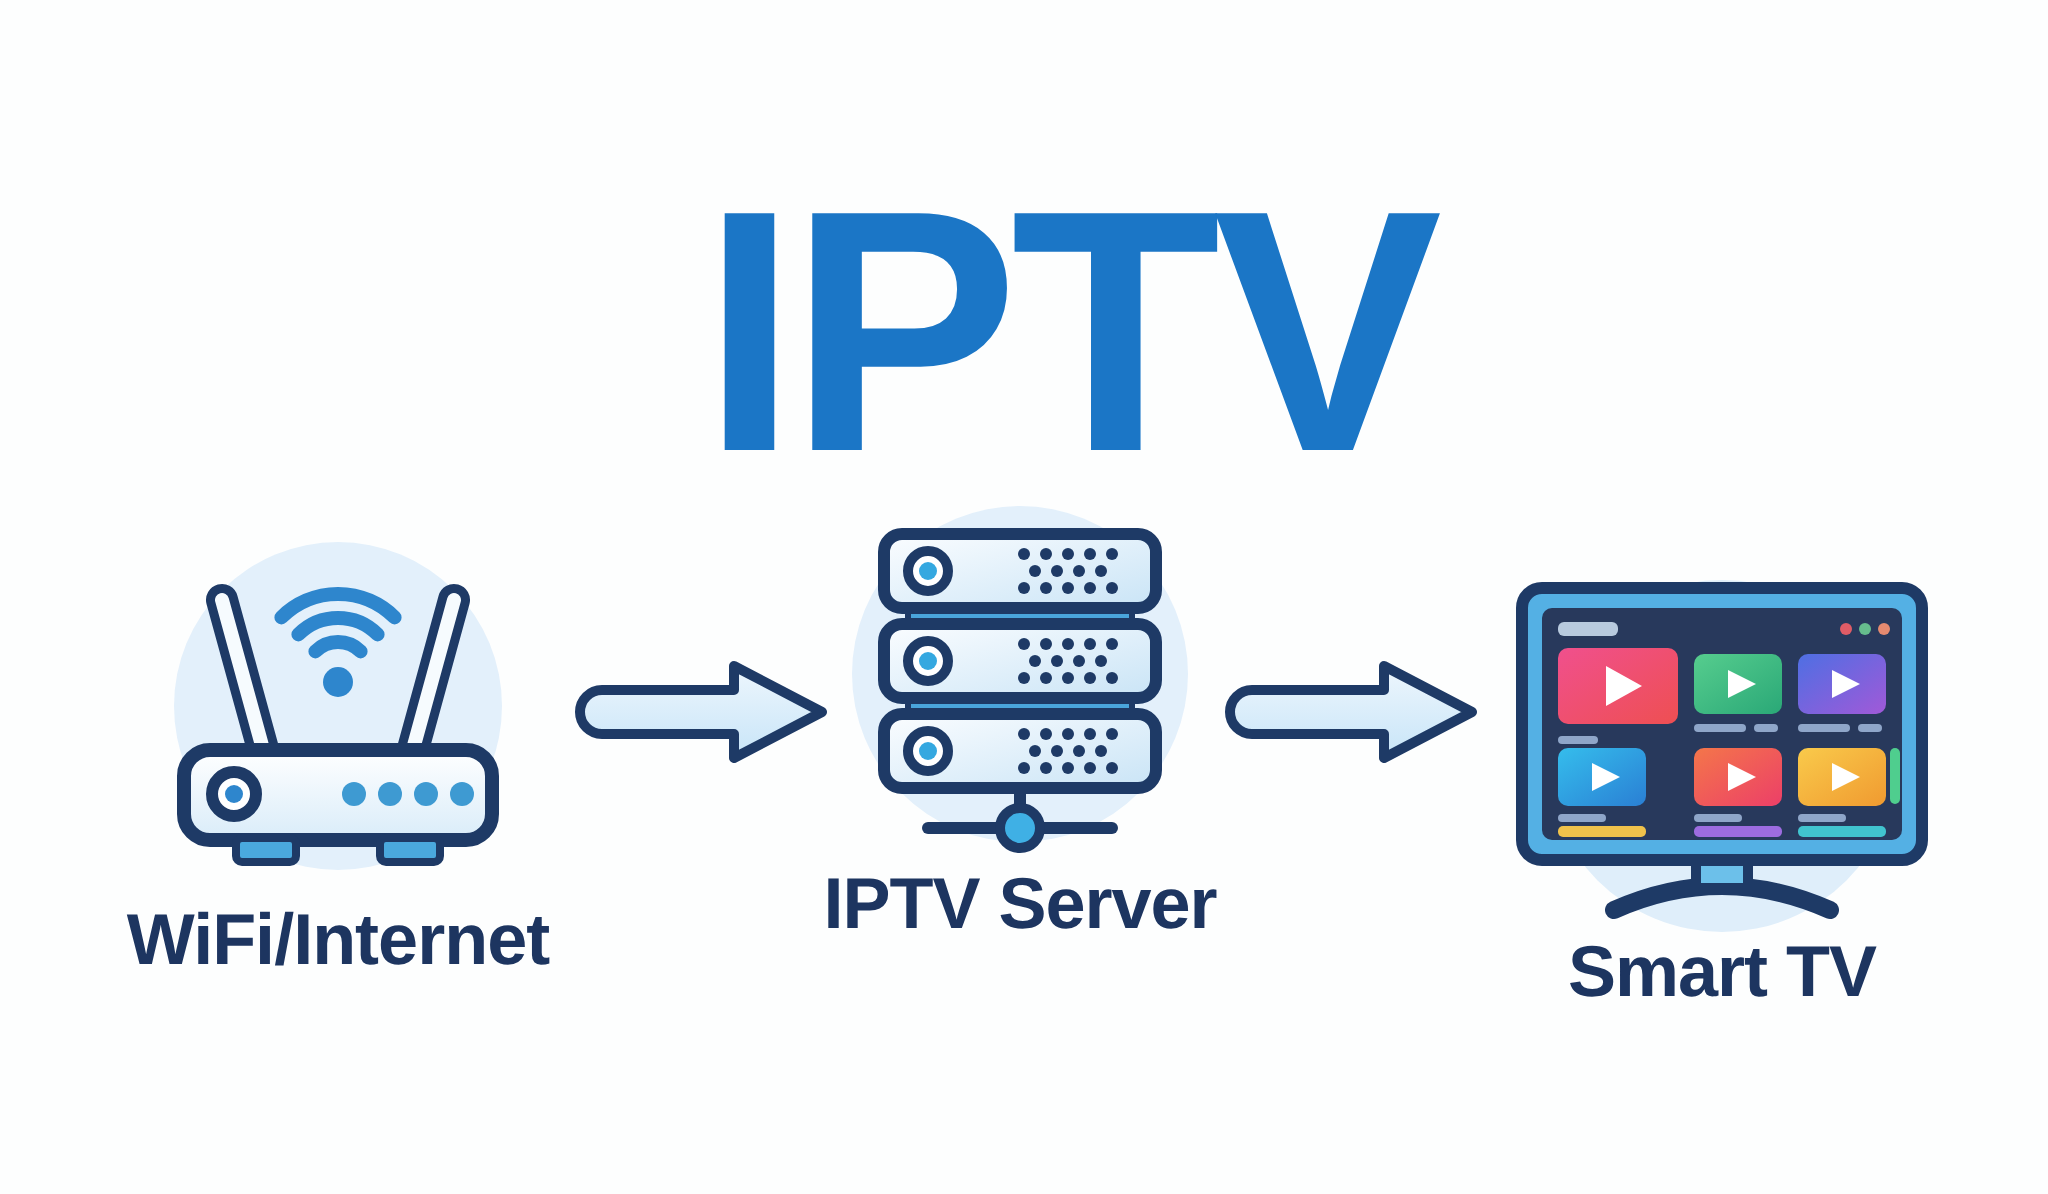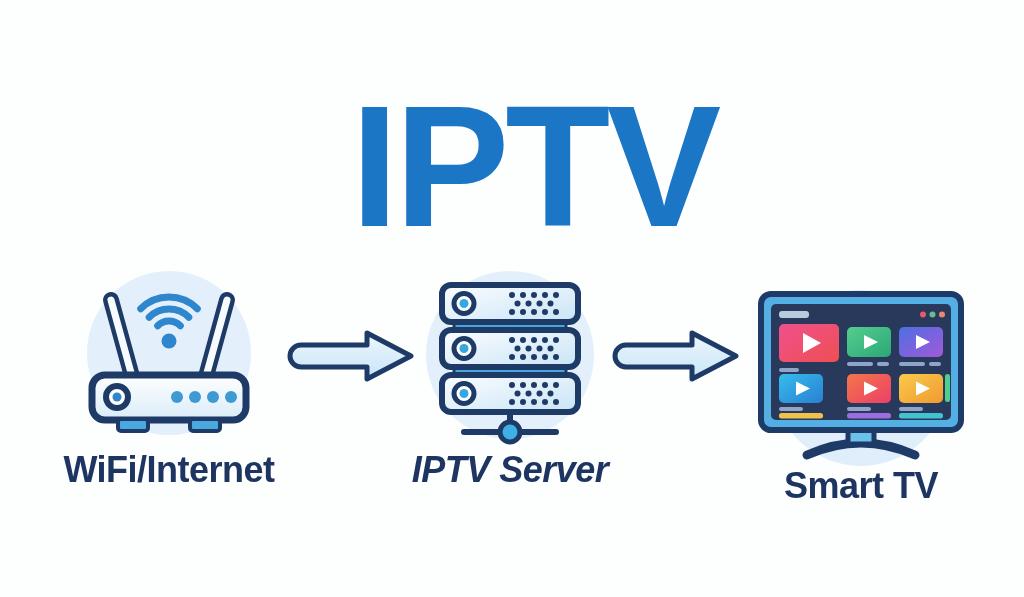--- a/index.html
+++ b/index.html
@@ -11,21 +11,21 @@
     letter-spacing:-4px;color:#1b76c6;margin:0;
   }
   .node{position:absolute;width:220px;text-align:center;}
   .node svg{display:block;}
   .node-label{
     font-size:36px;font-weight:bold;color:#1d3560;
     letter-spacing:-0.5px;line-height:1.1;margin-top:-2px;white-space:nowrap;
   }
   .arrow{position:absolute;width:134px;height:54px;}
   .node-wifi{left:59px;top:262px;}
-  .node-server{left:400px;top:262px;font-style:italic;}
+  .node-server{left:400px;top:244px;}
   .node-tv{left:751px;top:278px;}
   .arrow-1{left:283px;top:329px;}
   .arrow-2{left:608px;top:329px;}
 </style>
 </head>
 <body>
 
 <div class="canvas">
 
   <h1 class="title">IPTV</h1>

